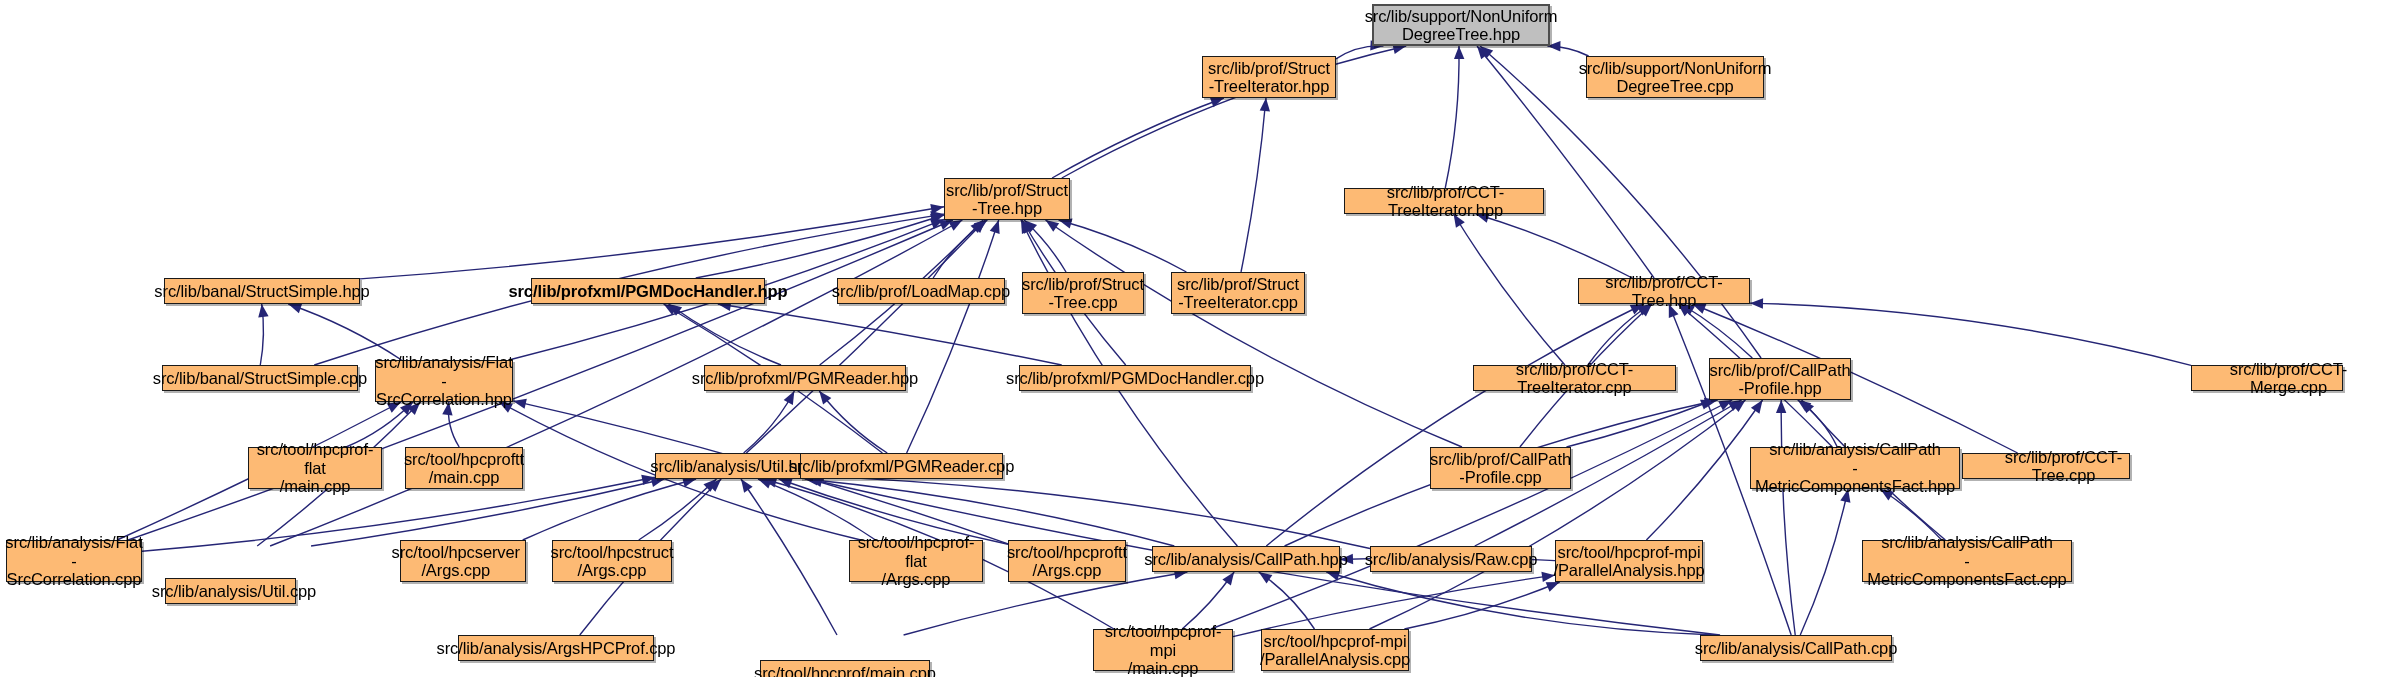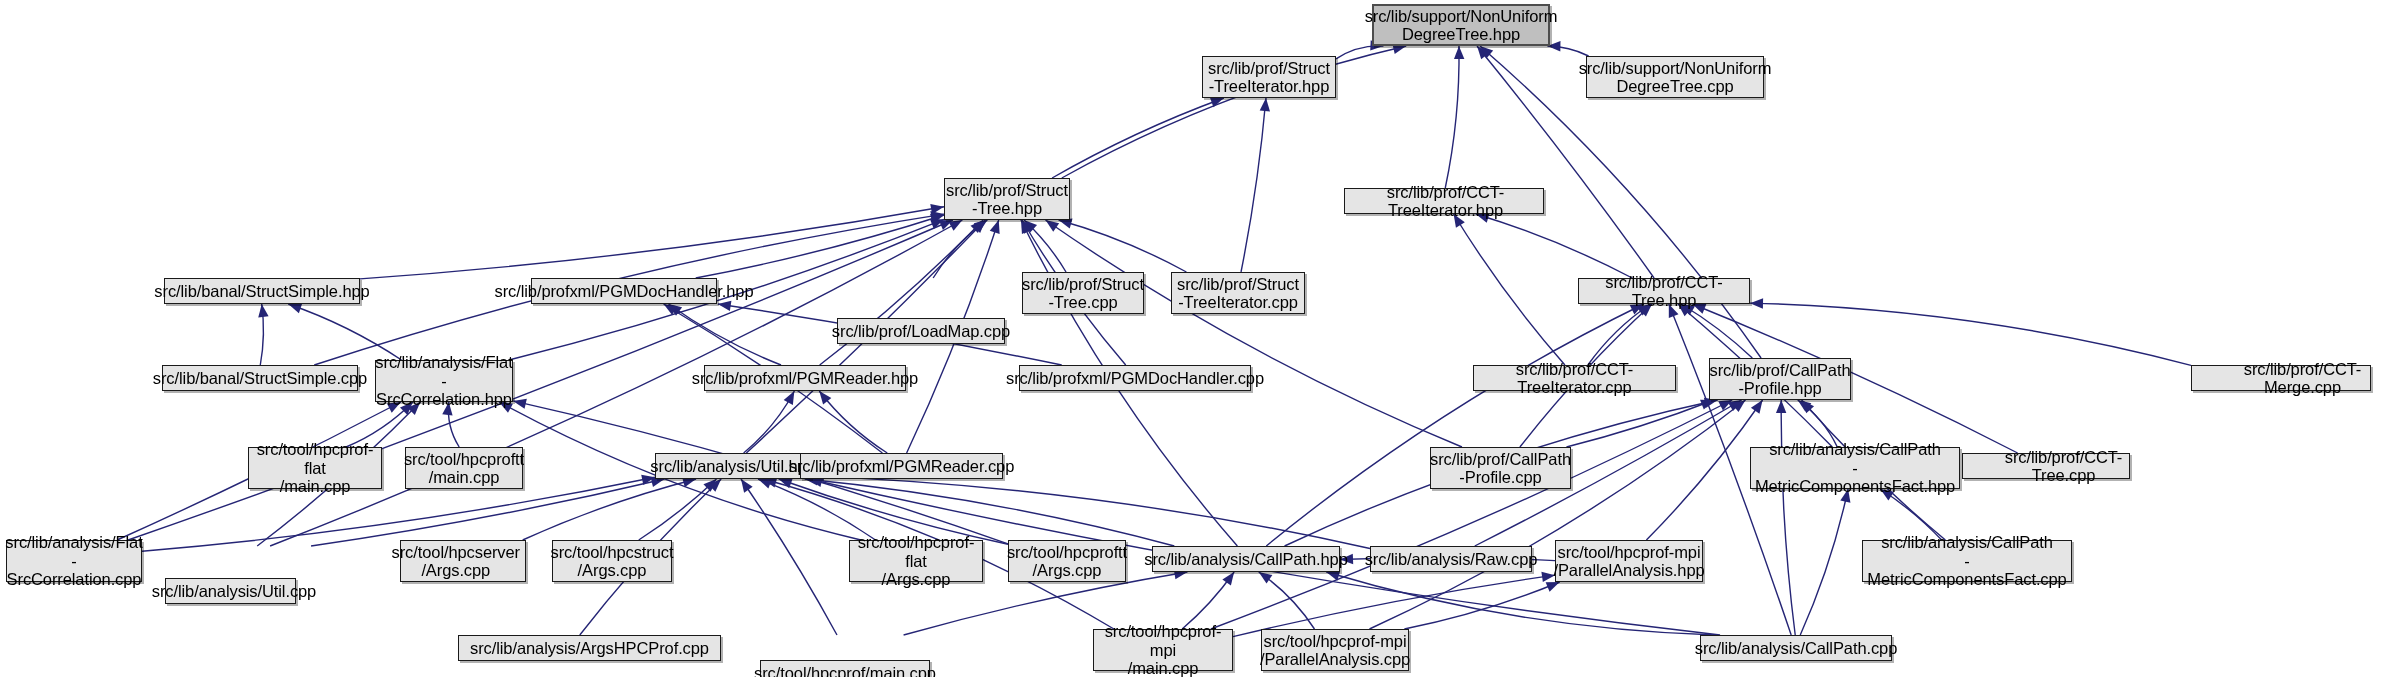--- a/index.html
+++ b/index.html
@@ -28,21 +28,21 @@
     position: absolute;
     left: 0;
     top: 0;
     width: 2385px;
     height: 677px;
   }
   .node {
     position: absolute;
     box-sizing: border-box;
     border: 1.5px solid #1a1a1a;
-    background: #e5e5e5;
+    background: #fdba74;
     color: #000000;
     display: flex;
     align-items: center;
     justify-content: center;
     text-align: center;
     line-height: 1.12;
     font-size: 16.5px;
     letter-spacing: -0.1px;
     padding: 1px 5px;
     white-space: pre-line;
@@ -221,36 +221,36 @@
       <div class="node root" style="left: 1372px; top: 4px; width: 178px; height: 42px;"><span class="node-label">src/lib/support/NonUniform
 DegreeTree.hpp</span></div>
       <div class="node" style="left: 1202px; top: 56px; width: 134px; height: 42px;"><span class="node-label">src/lib/prof/Struct
 -TreeIterator.hpp</span></div>
       <div class="node" style="left: 1586px; top: 56px; width: 178px; height: 42px;"><span class="node-label">src/lib/support/NonUniform
 DegreeTree.cpp</span></div>
       <div class="node" style="left: 1344px; top: 188px; width: 200px; height: 26px; padding-left: 8px;"><span class="node-label">src/lib/prof/CCT-TreeIterator.hpp</span></div>
       <div class="node" style="left: 944px; top: 178px; width: 126px; height: 42px;"><span class="node-label">src/lib/prof/Struct
 -Tree.hpp</span></div>
       <div class="node" style="left: 164px; top: 278px; width: 196px; height: 26px;"><span class="node-label">src/lib/banal/StructSimple.hpp</span></div>
-      <div class="node" style="left: 531px; top: 278px; width: 186px; height: 26px;"><span class="node-label">src/lib/profxml/PGMDocHandler.hpp</span></div>
-      <div class="node" style="left: 837px; top: 278px; width: 168px; height: 26px; margin-top: 40px;"><span class="node-label">src/lib/prof/LoadMap.cpp</span></div>
+      <div class="node" style="left: 531px; top: 278px; width: 234px; height: 26px; font-weight: bold;"><span class="node-label">src/lib/profxml/PGMDocHandler.hpp</span></div>
+      <div class="node" style="left: 837px; top: 278px; width: 168px; height: 26px;"><span class="node-label">src/lib/prof/LoadMap.cpp</span></div>
       <div class="node" style="left: 1022px; top: 272px; width: 122px; height: 42px;"><span class="node-label">src/lib/prof/Struct
 -Tree.cpp</span></div>
       <div class="node" style="left: 1171px; top: 272px; width: 134px; height: 42px;"><span class="node-label">src/lib/prof/Struct
 -TreeIterator.cpp</span></div>
       <div class="node" style="left: 1578px; top: 278px; width: 172px; height: 26px;"><span class="node-label">src/lib/prof/CCT-Tree.hpp</span></div>
       <div class="node" style="left: 162px; top: 365px; width: 196px; height: 26px;"><span class="node-label">src/lib/banal/StructSimple.cpp</span></div>
       <div class="node" style="left: 375px; top: 360px; width: 138px; height: 42px;"><span class="node-label">src/lib/analysis/Flat
 -SrcCorrelation.hpp</span></div>
       <div class="node" style="left: 704px; top: 365px; width: 202px; height: 26px;"><span class="node-label">src/lib/profxml/PGMReader.hpp</span></div>
       <div class="node" style="left: 1019px; top: 365px; width: 232px; height: 26px;"><span class="node-label">src/lib/profxml/PGMDocHandler.cpp</span></div>
       <div class="node" style="left: 1473px; top: 365px; width: 203px; height: 26px;"><span class="node-label">src/lib/prof/CCT-TreeIterator.cpp</span></div>
       <div class="node" style="left: 1709px; top: 358px; width: 142px; height: 42px;"><span class="node-label">src/lib/prof/CallPath
 -Profile.hpp</span></div>
-      <div class="node" style="left: 2191px; top: 365px; width: 180px; height: 26px; padding-left: 48px;"><span class="node-label">src/lib/prof/CCT-Merge.cpp</span></div>
+      <div class="node" style="left: 2191px; top: 365px; width: 152px; height: 26px; padding-left: 48px;"><span class="node-label">src/lib/prof/CCT-Merge.cpp</span></div>
       <div class="node" style="left: 248px; top: 447px; width: 134px; height: 42px;"><span class="node-label">src/tool/hpcprof-flat
 /main.cpp</span></div>
       <div class="node" style="left: 405px; top: 447px; width: 118px; height: 42px;"><span class="node-label">src/tool/hpcproftt
 /main.cpp</span></div>
       <div class="node" style="left: 655px; top: 453px; width: 156px; height: 26px;"><span class="node-label">src/lib/analysis/Util.hpp</span></div>
       <div class="node" style="left: 800px; top: 453px; width: 203px; height: 26px;"><span class="node-label">src/lib/profxml/PGMReader.cpp</span></div>
       <div class="node" style="left: 1430px; top: 447px; width: 141px; height: 42px;"><span class="node-label">src/lib/prof/CallPath
 -Profile.cpp</span></div>
       <div class="node" style="left: 1750px; top: 447px; width: 210px; height: 42px;"><span class="node-label">src/lib/analysis/CallPath
 -MetricComponentsFact.hpp</span></div>
@@ -265,21 +265,21 @@
       <div class="node" style="left: 849px; top: 540px; width: 134px; height: 42px;"><span class="node-label">src/tool/hpcprof-flat
 /Args.cpp</span></div>
       <div class="node" style="left: 1008px; top: 540px; width: 118px; height: 42px;"><span class="node-label">src/tool/hpcproftt
 /Args.cpp</span></div>
       <div class="node" style="left: 1152px; top: 546px; width: 188px; height: 26px; align-items: center;"><span class="node-label">src/lib/analysis/CallPath.hpp</span></div>
       <div class="node" style="left: 1370px; top: 546px; width: 162px; height: 26px;"><span class="node-label">src/lib/analysis/Raw.cpp</span></div>
       <div class="node" style="left: 1555px; top: 540px; width: 148px; height: 42px;"><span class="node-label">src/tool/hpcprof-mpi
 /ParallelAnalysis.hpp</span></div>
       <div class="node" style="left: 1862px; top: 540px; width: 210px; height: 42px;"><span class="node-label">src/lib/analysis/CallPath
 -MetricComponentsFact.cpp</span></div>
-      <div class="node" style="left: 458px; top: 635px; width: 263px; height: 26px;"><span class="node-label">src/lib/analysis/ArgsHPCProf.cpp</span></div>
+      <div class="node" style="left: 458px; top: 635px; width: 196px; height: 26px;"><span class="node-label">src/lib/analysis/ArgsHPCProf.cpp</span></div>
       <div class="node" style="left: 760px; top: 660px; width: 170px; height: 26px;"><span class="node-label">src/tool/hpcprof/main.cpp</span></div>
       <div class="node" style="left: 1093px; top: 629px; width: 140px; height: 42px;"><span class="node-label">src/tool/hpcprof-mpi
 /main.cpp</span></div>
       <div class="node" style="left: 1261px; top: 629px; width: 148px; height: 42px;"><span class="node-label">src/tool/hpcprof-mpi
 /ParallelAnalysis.cpp</span></div>
       <div class="node" style="left: 1700px; top: 635px; width: 192px; height: 26px;"><span class="node-label">src/lib/analysis/CallPath.cpp</span></div>
     </div>
 </div>
 
 </body></html>

